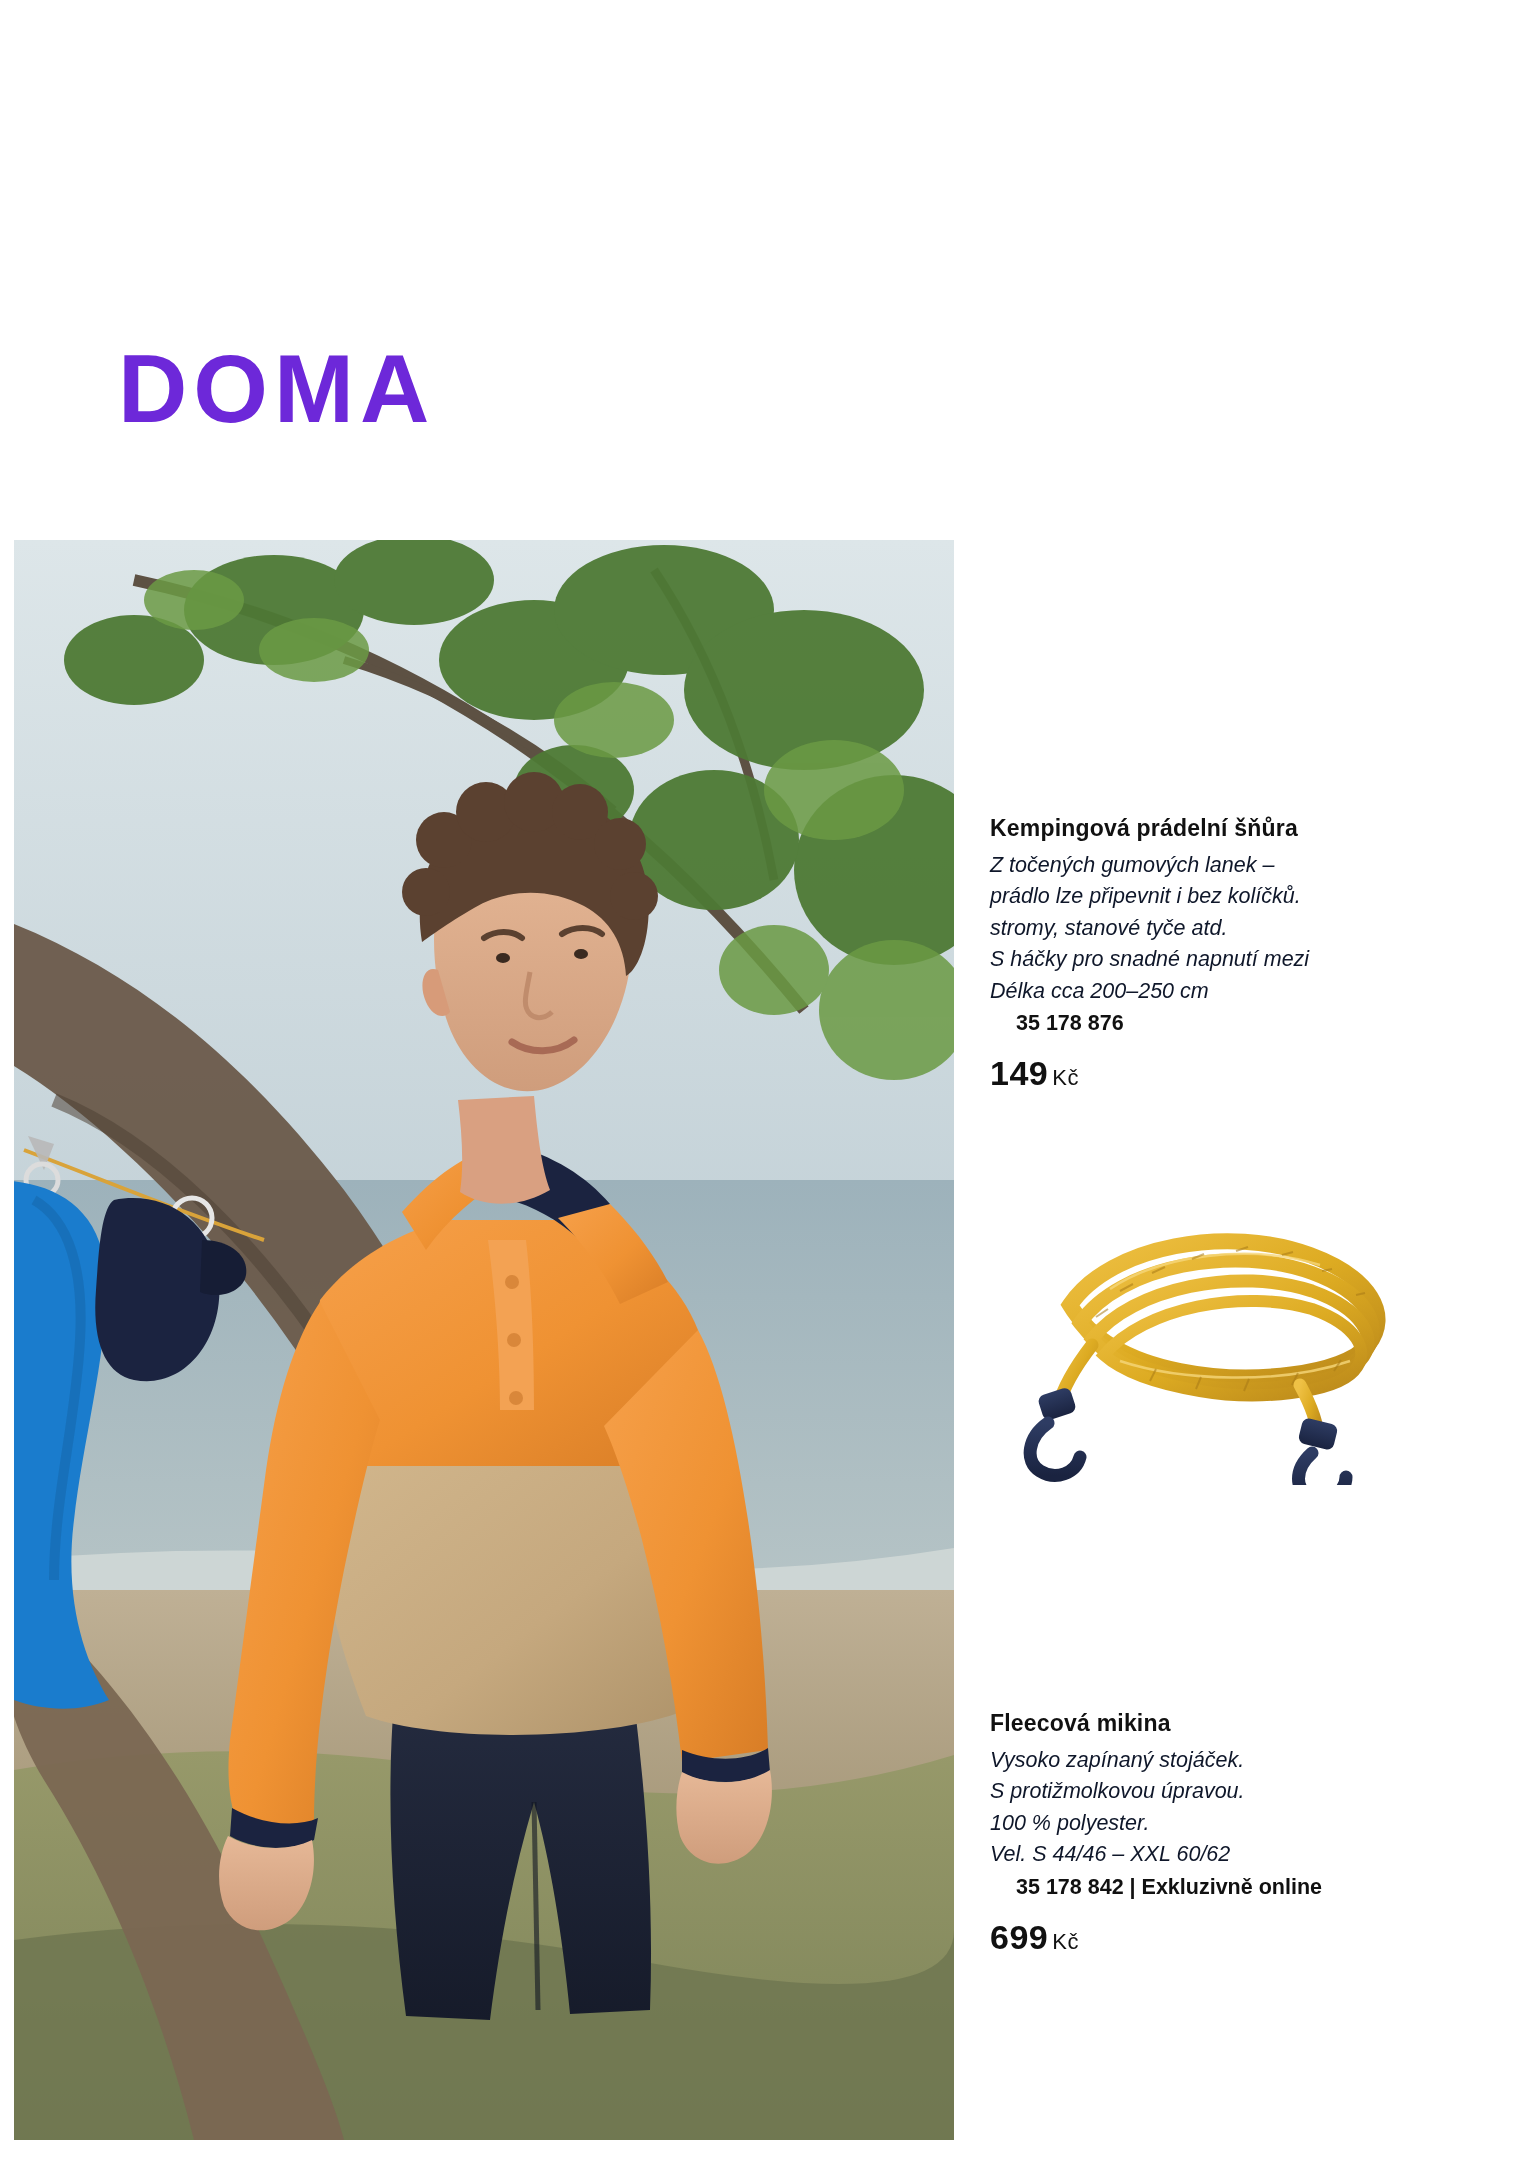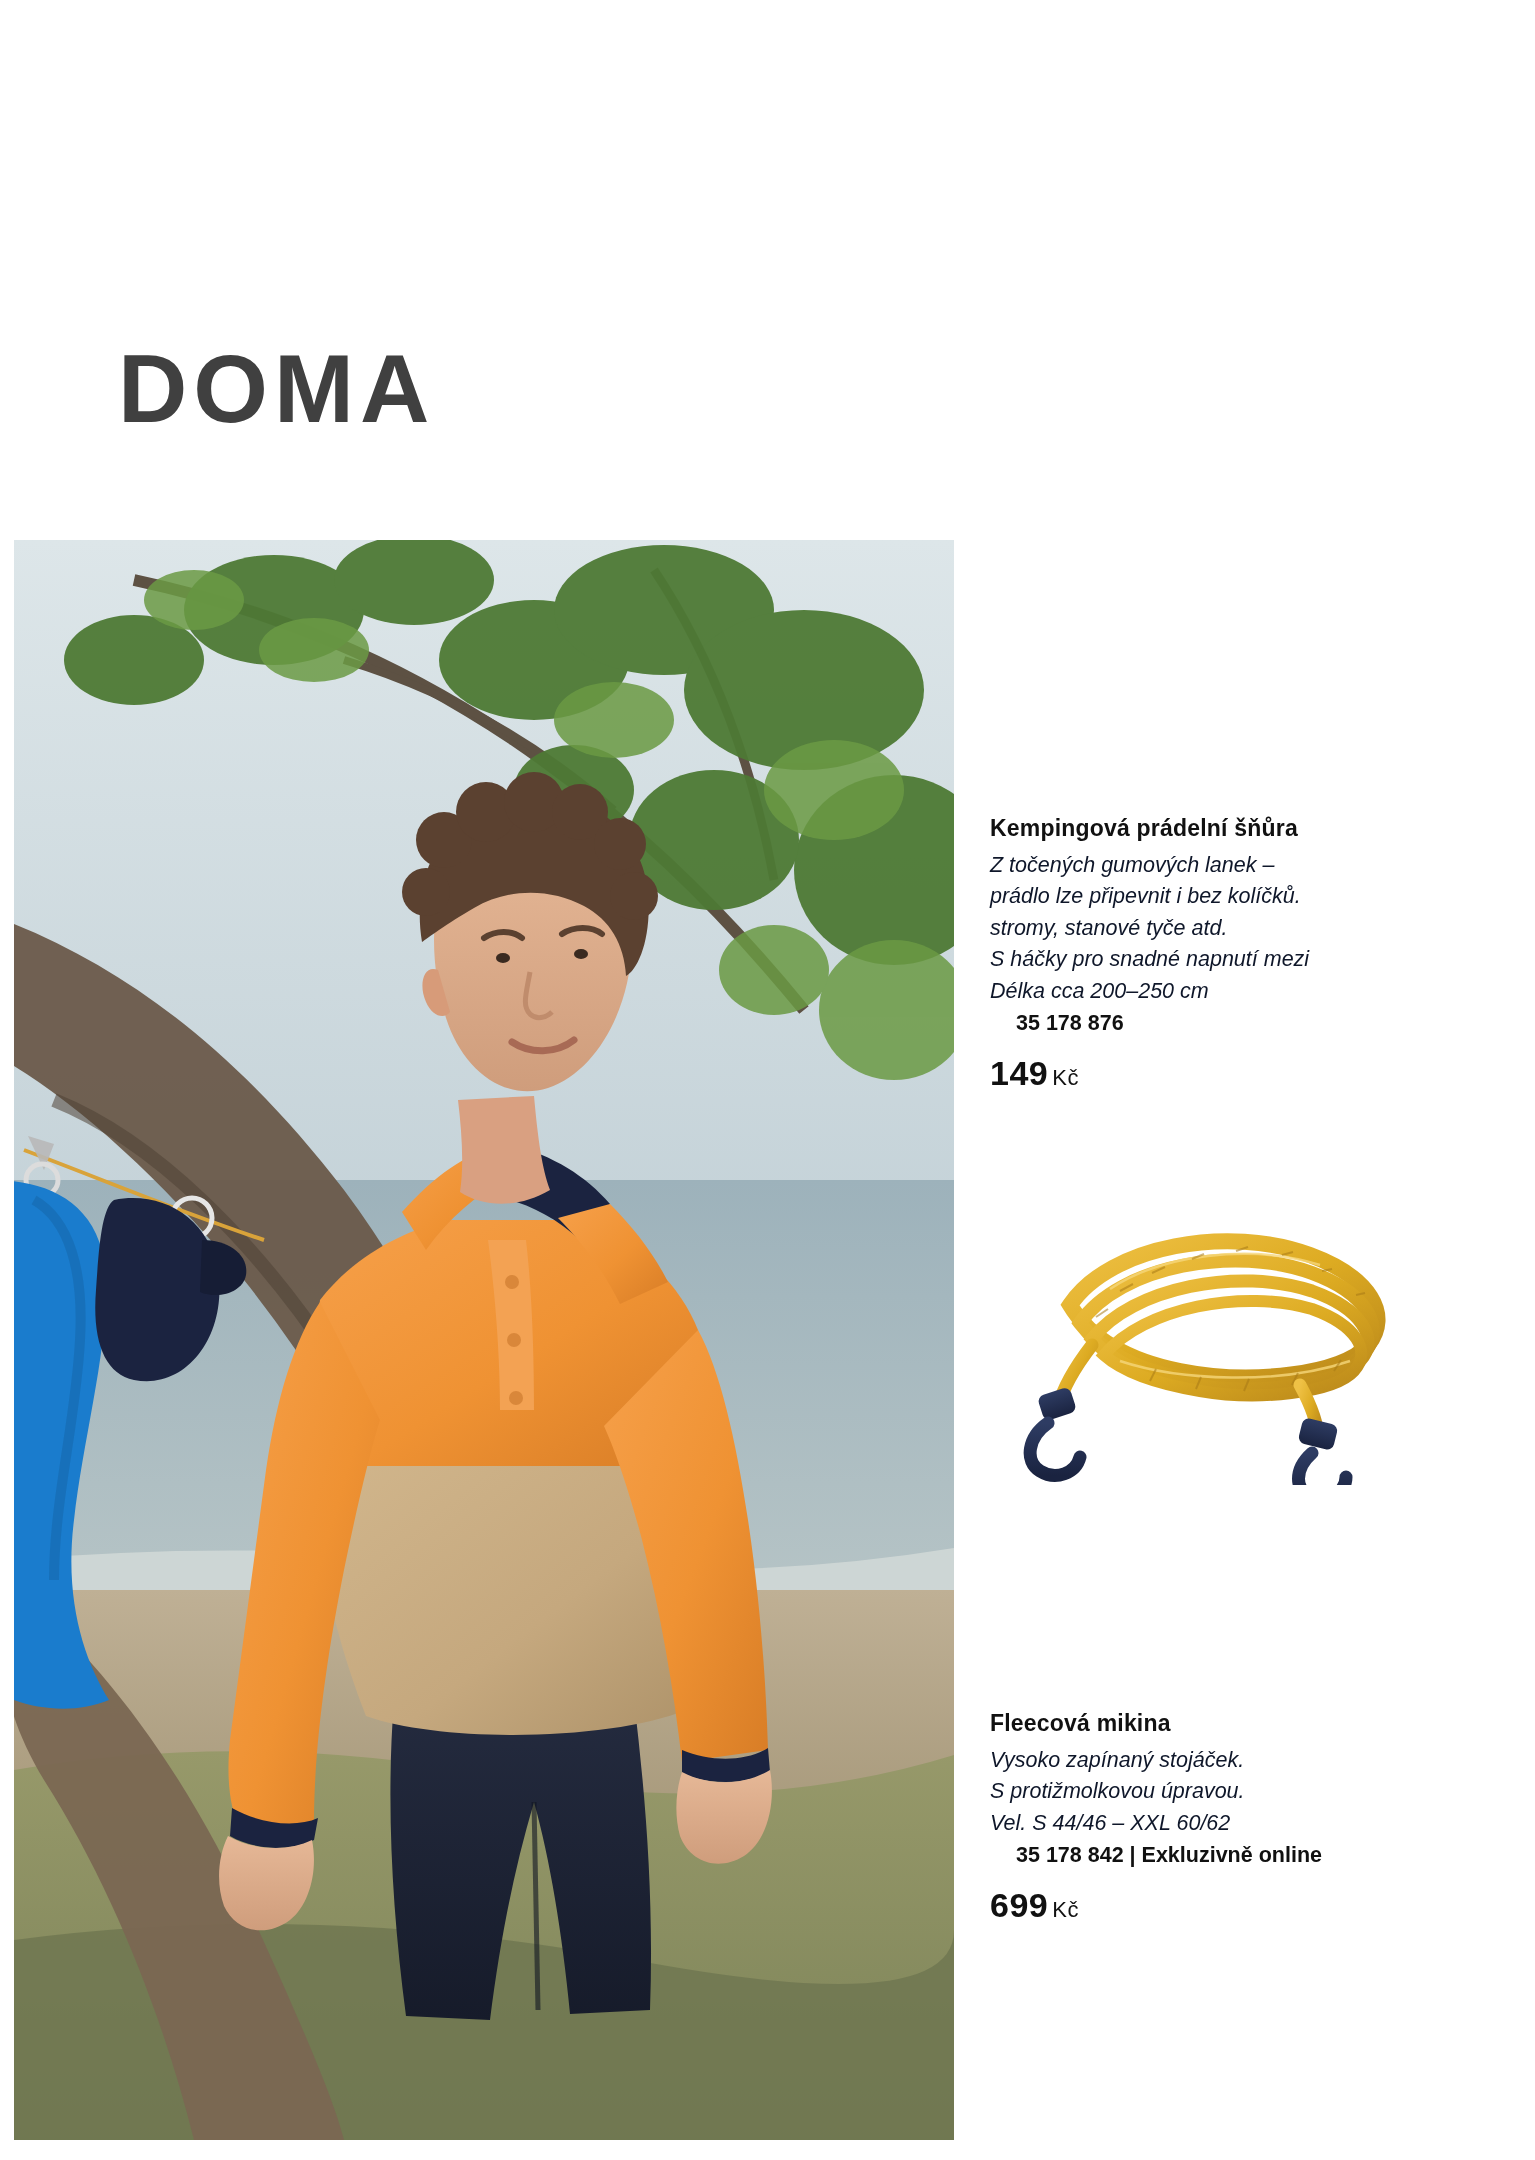--- a/index.html
+++ b/index.html
@@ -18,21 +18,21 @@
 
   
   .headline {
     position: absolute;
     left: 118px;
     top: 120px;
     font-size: 96px;
     line-height: 1.12;
     font-weight: bold;
     letter-spacing: 6px;
-    color: #404040;
+    color: #6d28d9;
     white-space: pre;
   }
   .headline .l1 { display: block; }
   .headline .l2 { display: block; }
 
   
   .hero {
     position: absolute;
     left: 14px;
     top: 540px;
@@ -268,20 +268,21 @@
     <div class="prod-code">35 178 876</div>
     <div class="price">
       <span>149</span><span class="cur">Kč</span>
     </div>
   </div>
 
   <div class="block block-fleece">
     <div class="prod-title">Fleecová mikina</div>
     <div class="prod-desc-line">Vysoko zapínaný stojáček.</div>
     <div class="prod-desc-line">S protižmolkovou úpravou.</div>
+    <div class="prod-desc-line">100 % polyester.</div>
     <div class="prod-desc-line">Vel. S 44/46 – XXL 60/62</div>
     <div class="prod-code">35 178 842 | Exkluzivně online</div>
     <div class="price">
       <span>699</span><span class="cur">Kč</span>
     </div>
   </div>
 </div>
 
 <div class="rope-photo">
   <svg width="430" height="300" viewBox="0 0 430 300" xmlns="http://www.w3.org/2000/svg">

